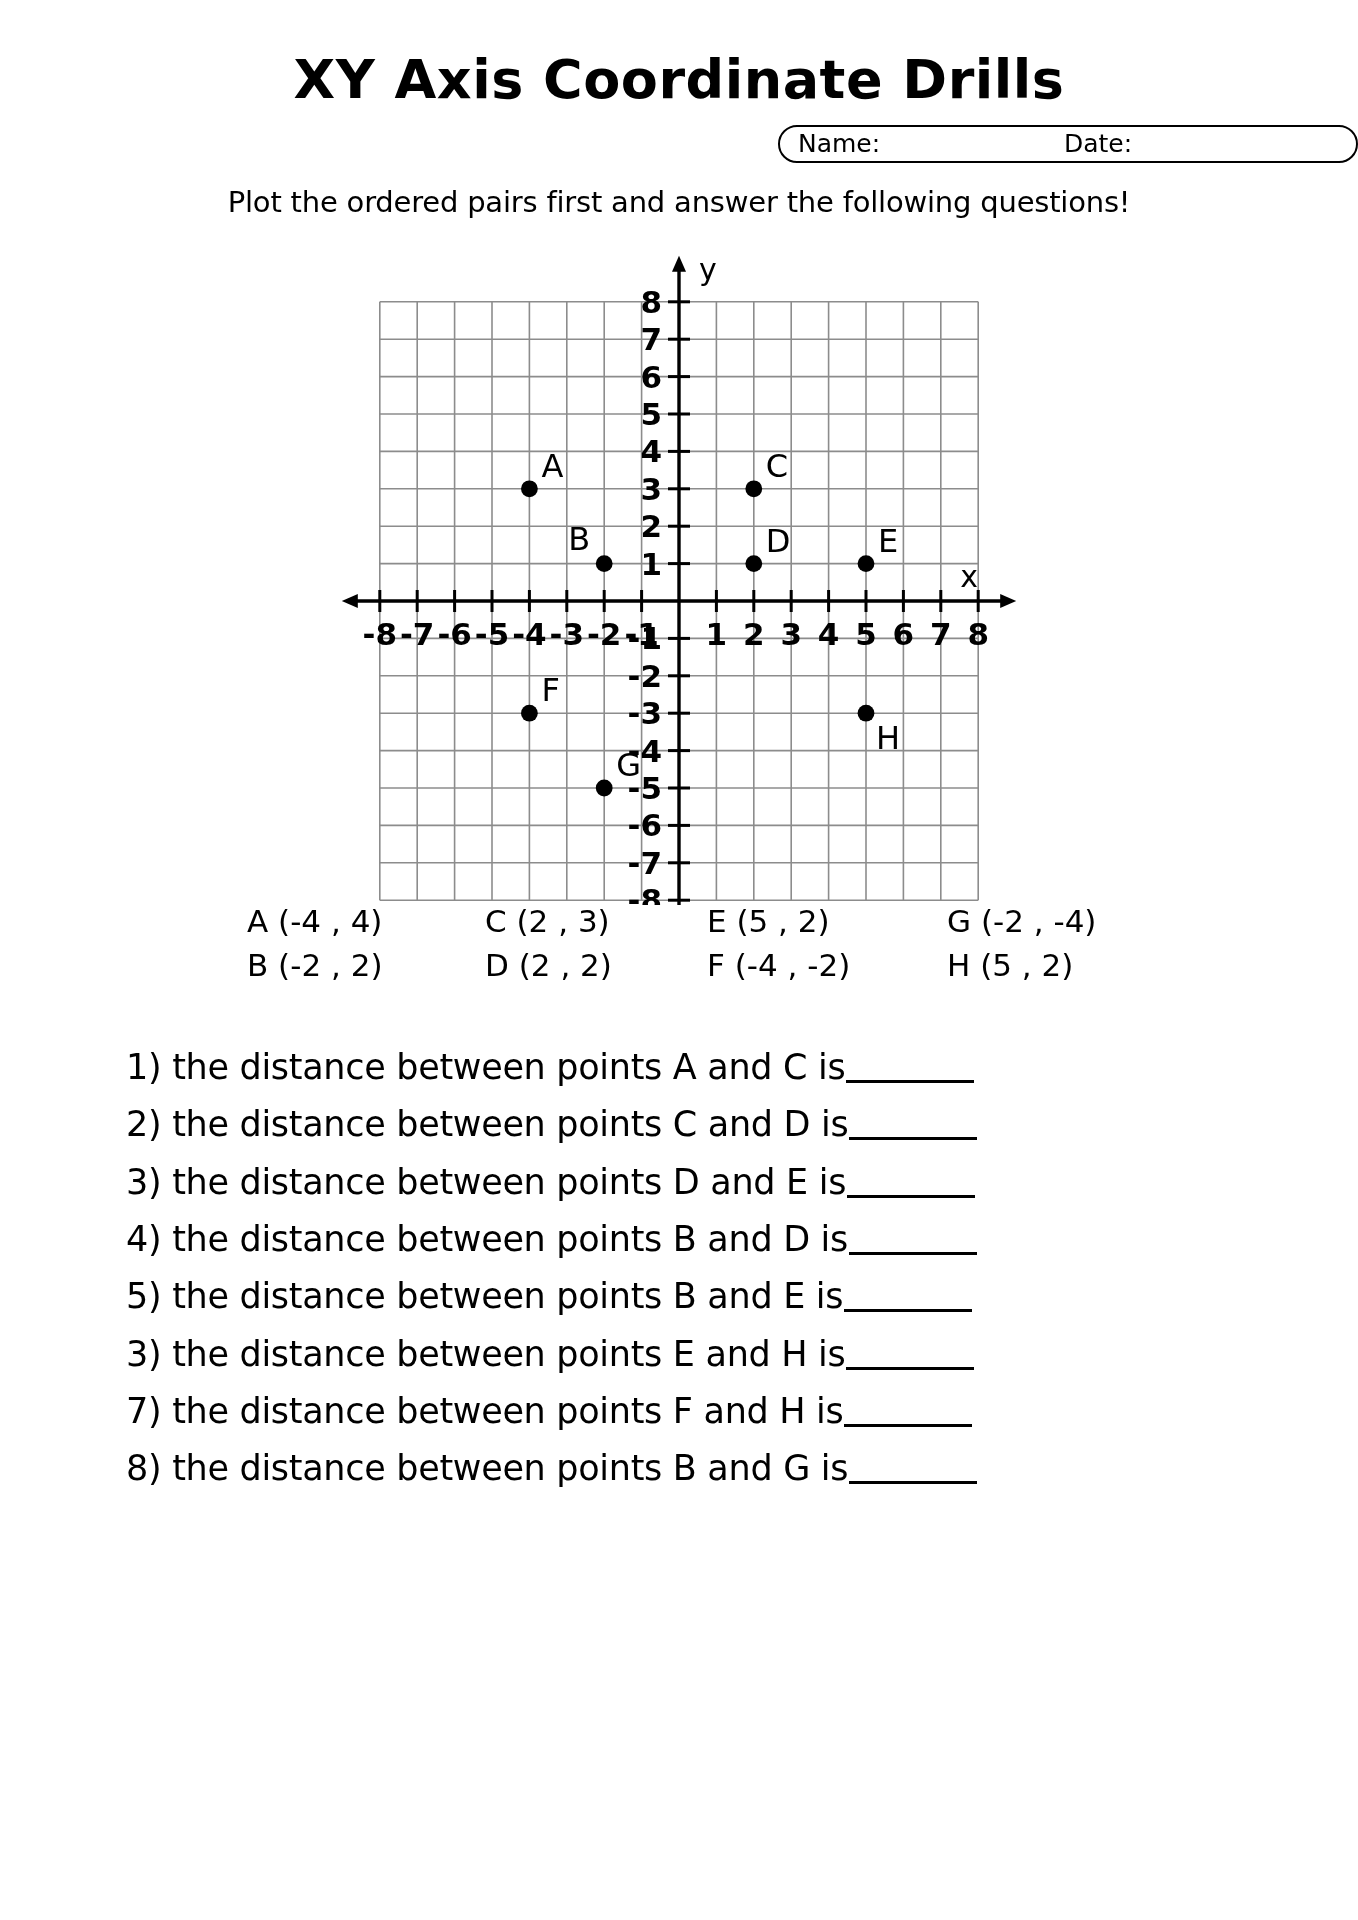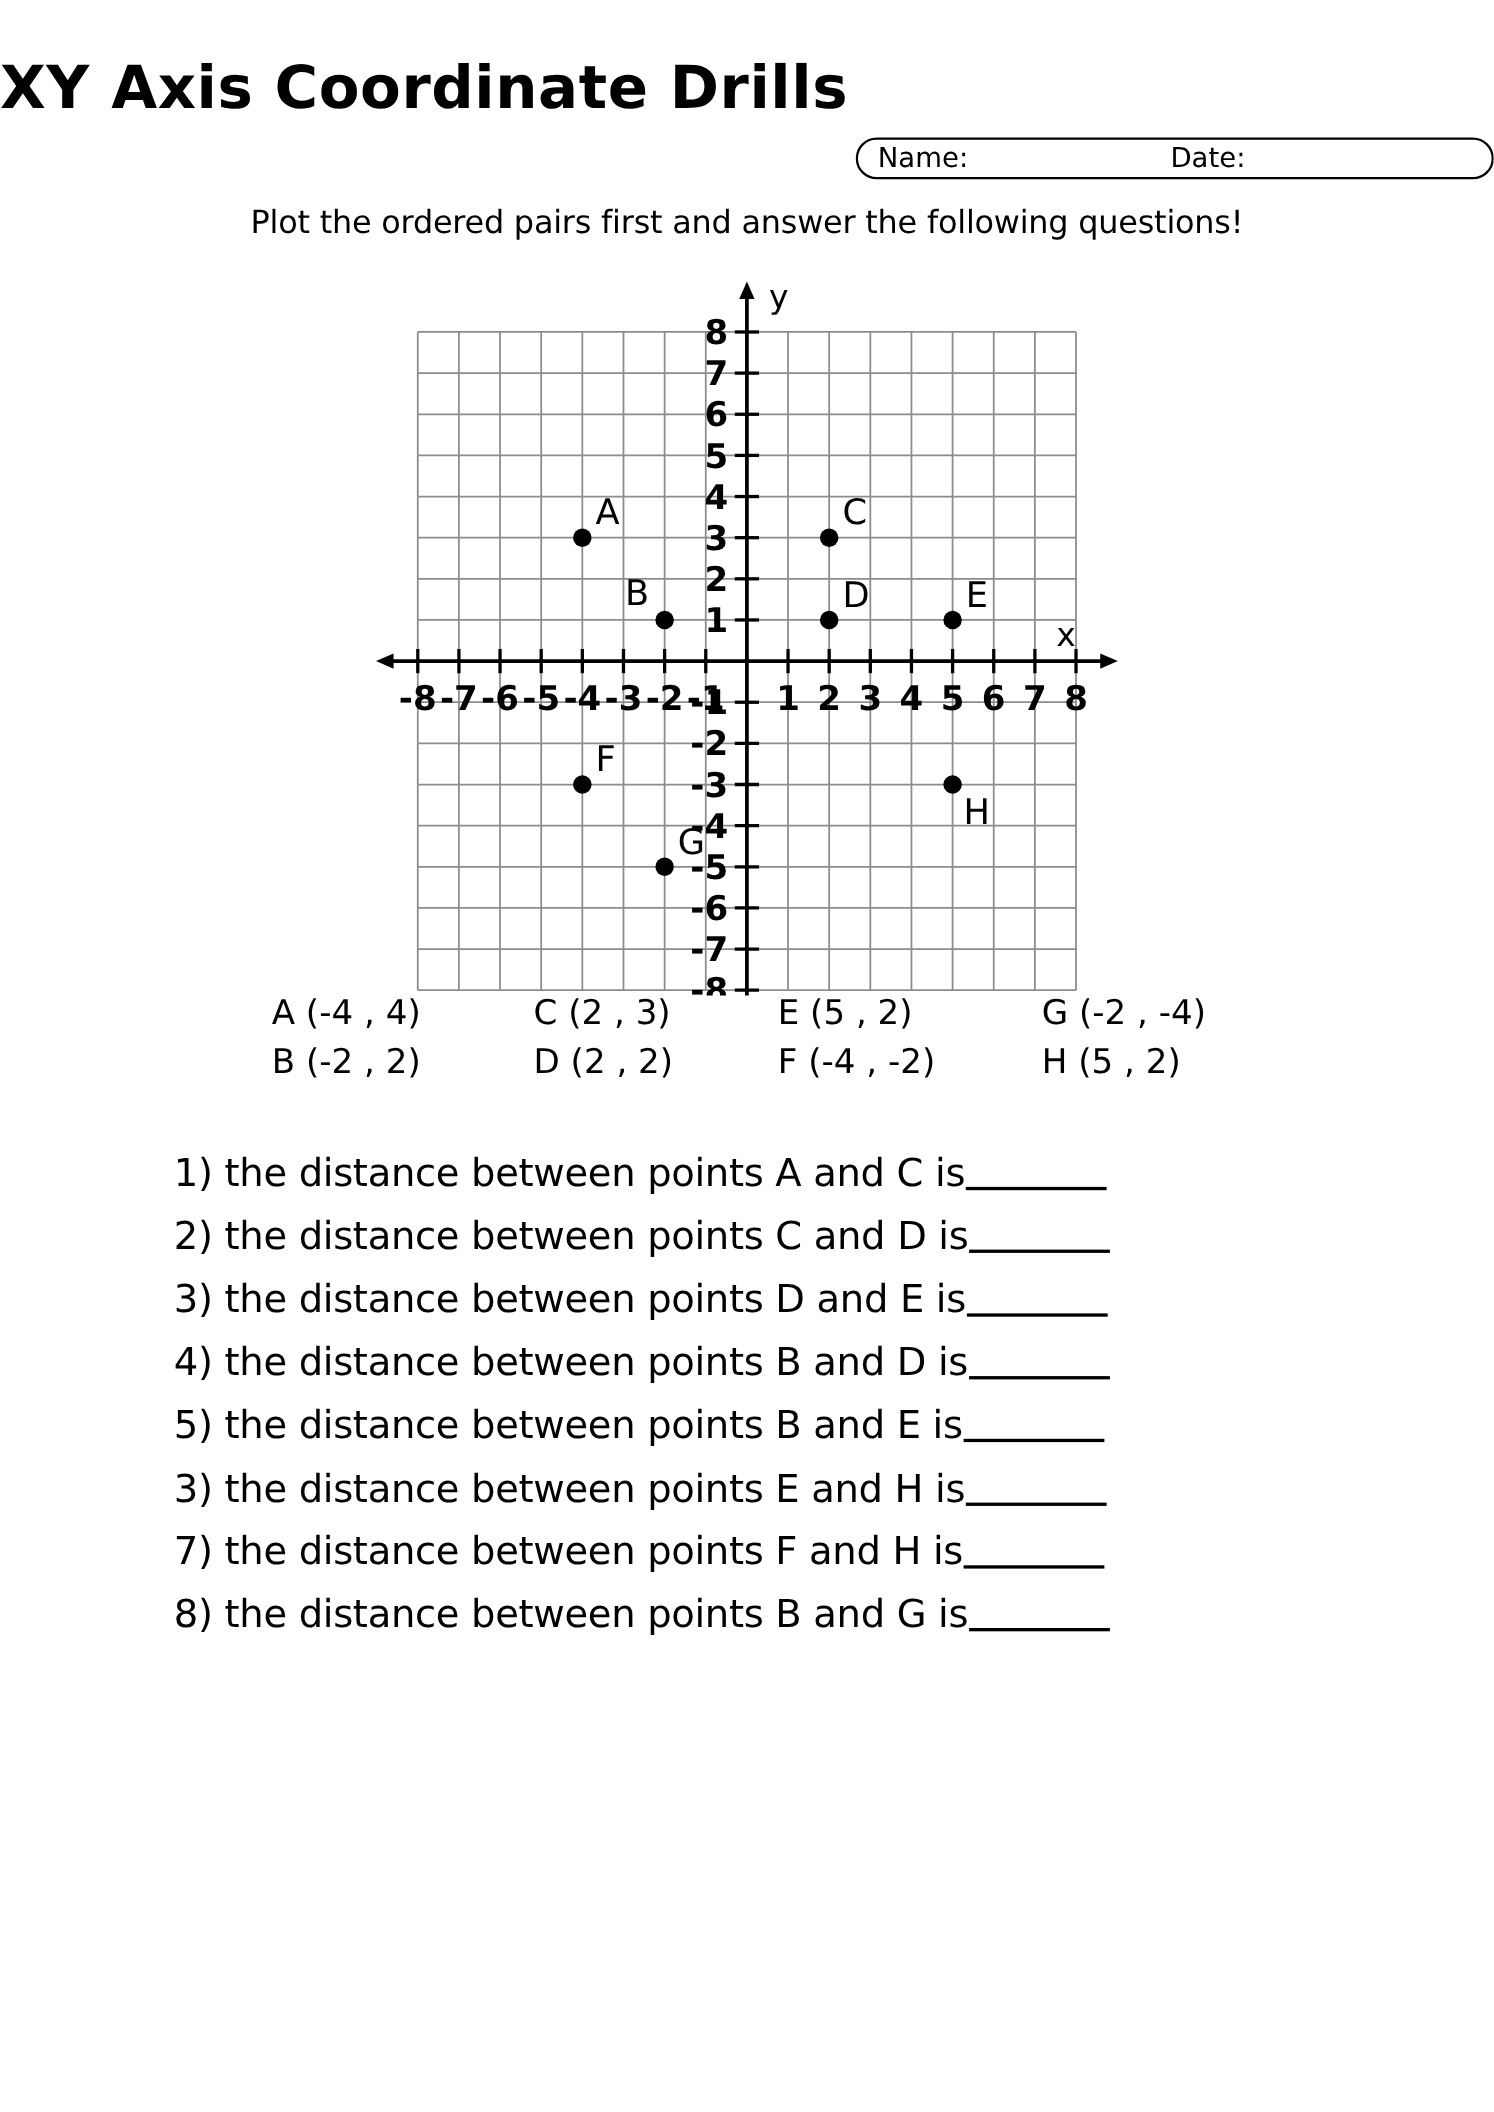--- a/index.html
+++ b/index.html
@@ -11,20 +11,21 @@
     width: 1358px;
     height: 1920px;
     font-family: "DejaVu Sans", sans-serif;
     color: #000000;
     position: relative;
     overflow: hidden;
   }
 
   
   .title {
+    text-align: center;
     font-family: "DejaVu Sans", sans-serif;
     font-weight: bold;
     font-size: 54px;
     letter-spacing: 0.5px;
     margin: 0;
     padding-top: 52px;
     line-height: 1.05;
   }
 
   
@@ -100,21 +101,20 @@
     width: 1130px;
     margin-top: 52px;
     font-size: 35px;
     line-height: 1.64;
     padding-left: 12px;
     box-sizing: border-box;
   }
   .q-line {
     white-space: pre;
     letter-spacing: -0.3px;
-    margin-left: 32px;
   }
   .q-blank {
     display: inline-block;
     width: 128px;
     border-bottom: 3px solid #000;
     vertical-align: -4px;
     margin-left: 1px;
   }
 </style>
 </head>

